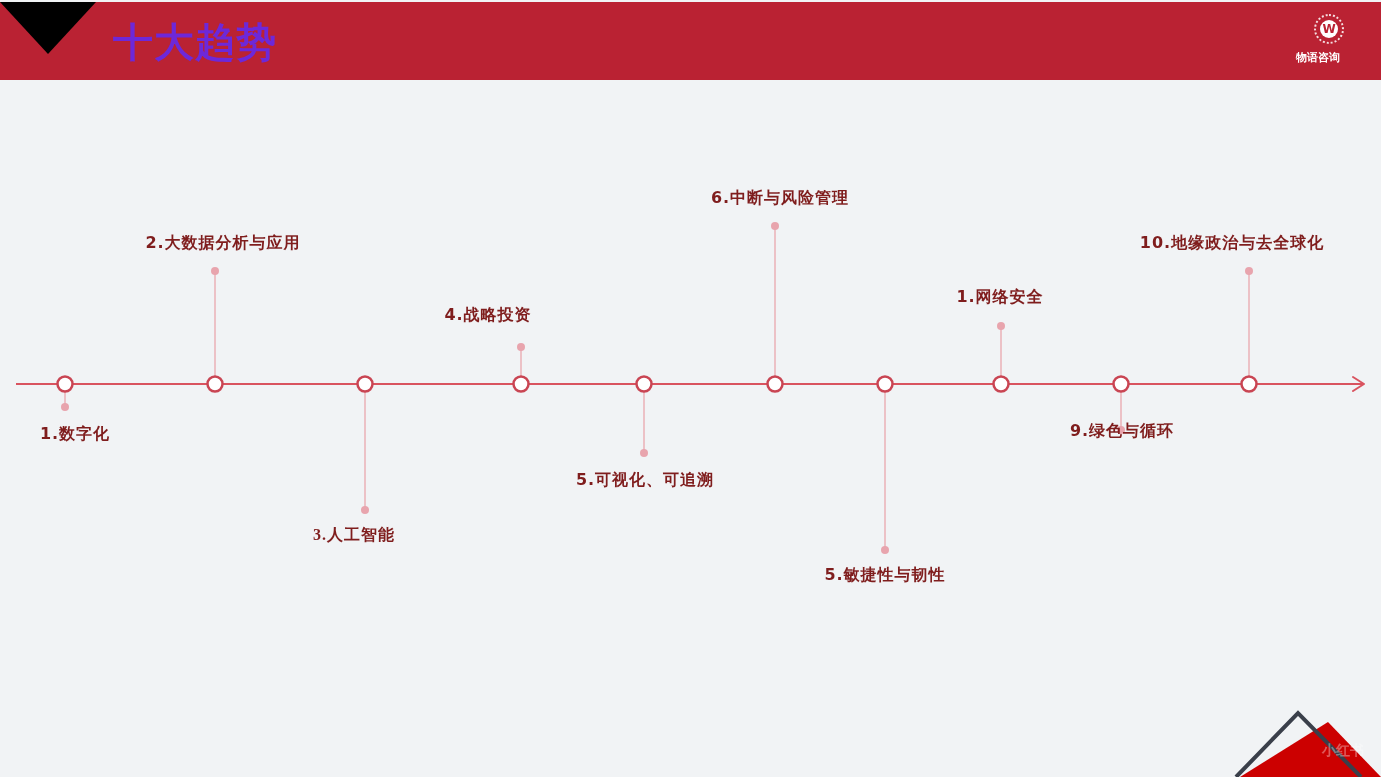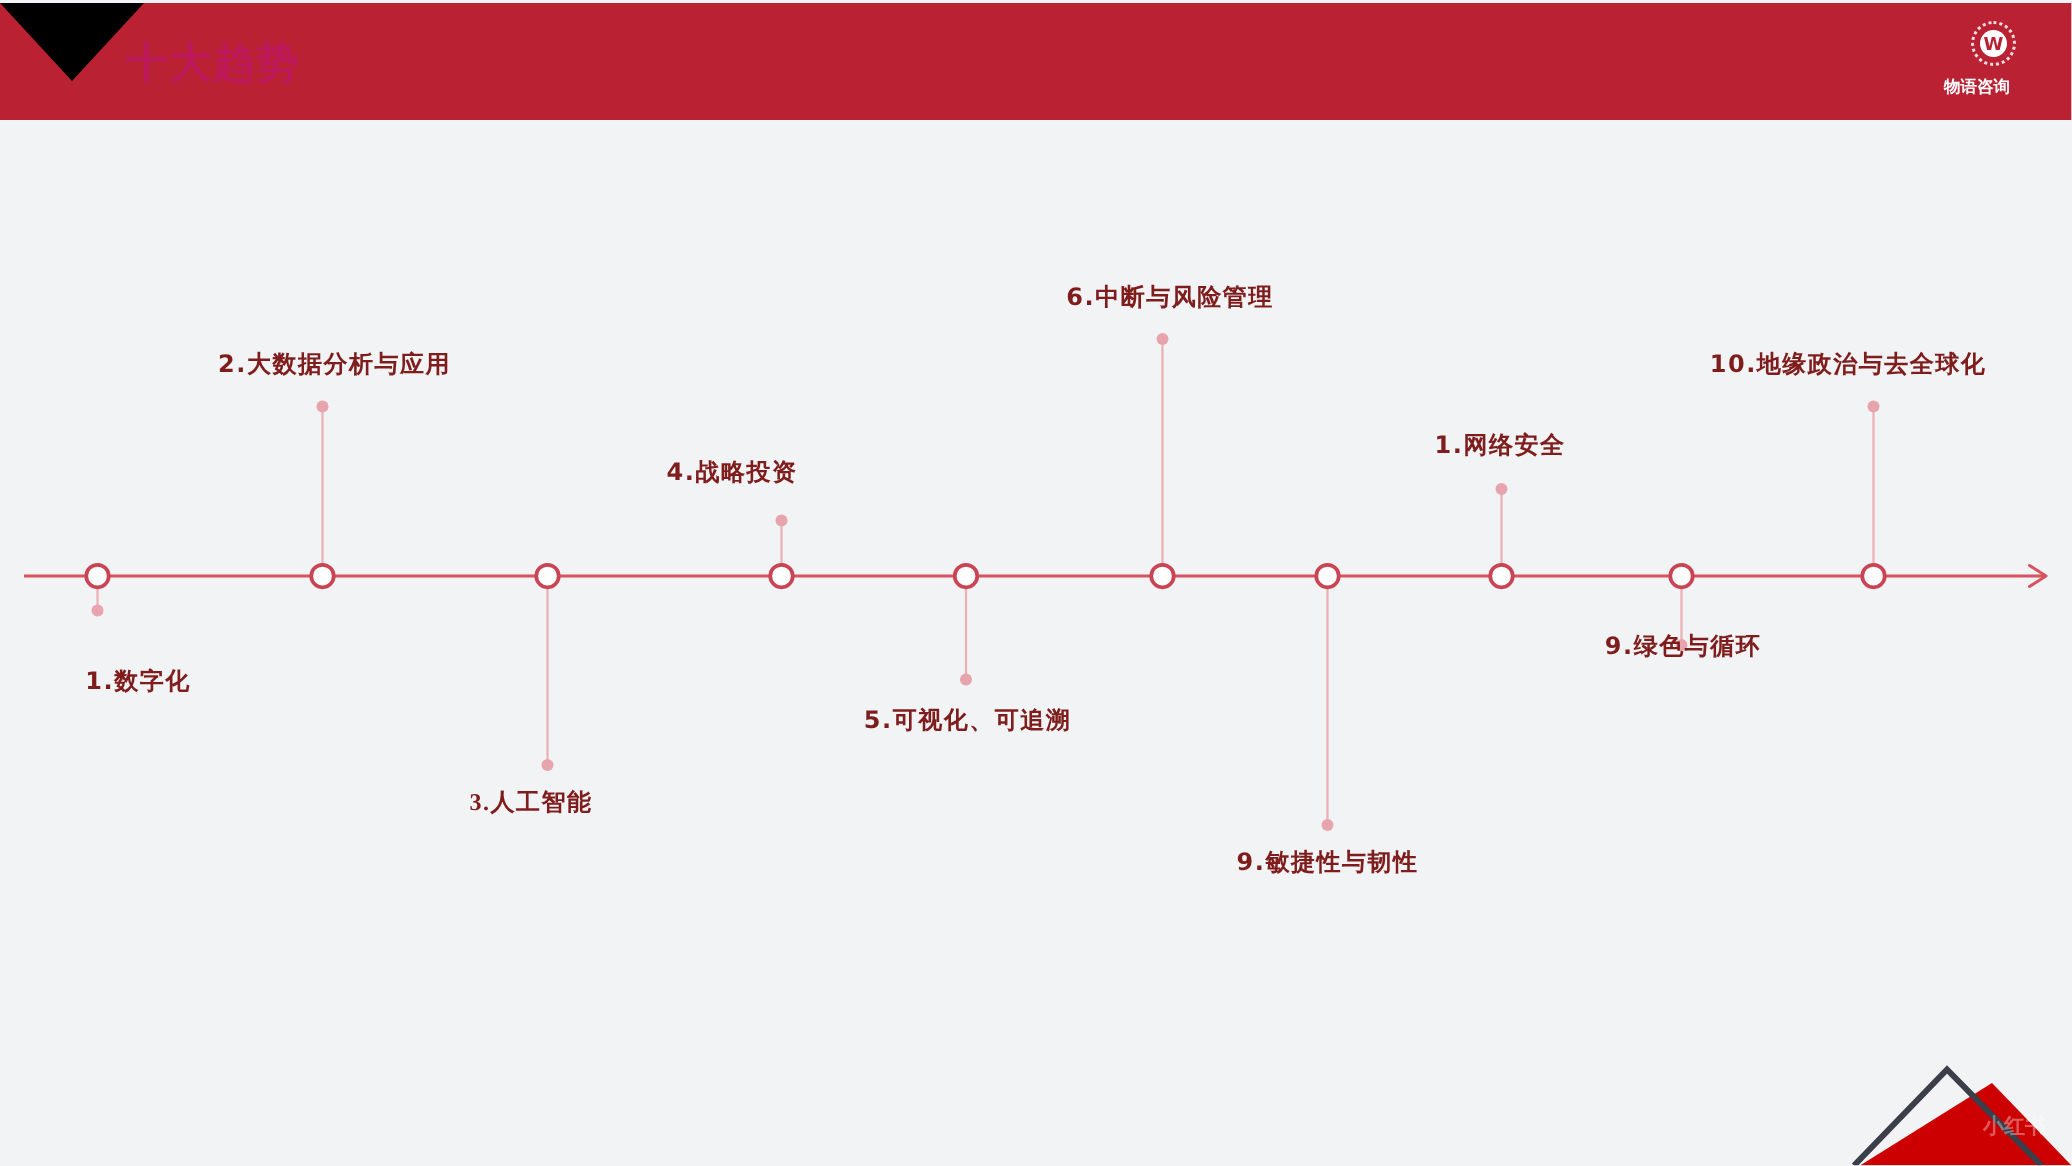--- a/index.html
+++ b/index.html
@@ -1,19 +1,19 @@
 <!DOCTYPE html>
 <html><head>
 <meta charset="utf-8">
 <style>
   html, body { margin:0; padding:0; }
   body { width:1381px; height:777px; position:relative; overflow:hidden; background:#f1f3f5; font-family:"DejaVu Sans","Liberation Sans",sans-serif; }
   .header { position:absolute; left:0; top:2px; width:1381px; height:78px; background:#ba2233; }
   .corner-tri-left { position:absolute; left:0; top:2px; width:0; height:0; border-top:52px solid #000; border-right:48px solid transparent; }
-  .title { position:absolute; left:84px; top:20px; font-size:28px; font-weight:bold; color:#be185d; letter-spacing:1px; line-height:44px; }
+  .title { position:absolute; left:113px; top:20px; font-size:40px; font-weight:bold; color:#6d28d9; letter-spacing:1px; line-height:44px; }
   .logo { position:absolute; left:1296px; top:12px; width:62px; height:60px; }
   .logo-ring { position:absolute; left:18px; top:2px; width:30px; height:30px; border:2px dotted rgba(255,255,255,0.85); border-radius:50%; box-sizing:border-box; }
   .logo-circle { position:absolute; left:24px; top:8px; width:18px; height:18px; border-radius:50%; background:#fff; color:#ba2233; font-size:12px; font-weight:bold; text-align:center; line-height:18px; }
   .logo-text { position:absolute; left:0; top:38px; width:66px; color:#fff; font-size:11px; font-weight:bold; white-space:nowrap; }
   .canvas { position:absolute; left:0; top:0; width:1381px; height:777px; }
   .label { position:absolute; font-size:16px; font-weight:bold; color:#7f1d1d; white-space:nowrap; transform:translateX(-50%); letter-spacing:1px; }
   .watermark { position:absolute; left:1322px; top:742px; font-size:14px; color:rgba(255,255,255,0.35); font-weight:bold; }
 </style>
 </head>
 <body>
@@ -65,24 +65,24 @@
       <circle cx="1001" cy="384" r="7.5" fill="#ffffff" stroke="#c94553" stroke-width="2.5"></circle>
       <circle cx="1121" cy="384" r="7.5" fill="#ffffff" stroke="#c94553" stroke-width="2.5"></circle>
       <circle cx="1249" cy="384" r="7.5" fill="#ffffff" stroke="#c94553" stroke-width="2.5"></circle>
     </g>
 
   <polygon points="1240,777 1328,722 1381,777" fill="#cc0000"></polygon>
   <polyline points="1236,777 1298,713 1361,777" fill="none" stroke="#3a3f4a" stroke-width="4"></polyline>
 </svg>
 
 <div id="labels">
-    <div class="label" style="left: 75px; top: 444px; margin-left: 17px;">1.数字化</div>
+    <div class="label" style="left: 75px; top: 424px;">1.数字化</div>
     <div class="label" style="left: 223px; top: 233px;">2.大数据分析与应用</div>
     <div class="label" style="left: 354px; top: 525px; font-family: Liberation Serif, serif;">3.人工智能</div>
     <div class="label" style="left: 488px; top: 305px;">4.战略投资</div>
     <div class="label" style="left: 645px; top: 470px;">5.可视化、可追溯</div>
     <div class="label" style="left: 780px; top: 188px;">6.中断与风险管理</div>
-    <div class="label" style="left: 885px; top: 565px;">9.敏捷性与韧性</div>
+    <div class="label" style="left: 885px; top: 565px;">5.敏捷性与韧性</div>
     <div class="label" style="left: 1000px; top: 287px;">1.网络安全</div>
     <div class="label" style="left: 1122px; top: 421px;">9.绿色与循环</div>
     <div class="label" style="left: 1232px; top: 233px;">10.地缘政治与去全球化</div>
   </div>
 <div class="watermark">小红书</div>
 
 </body></html>

